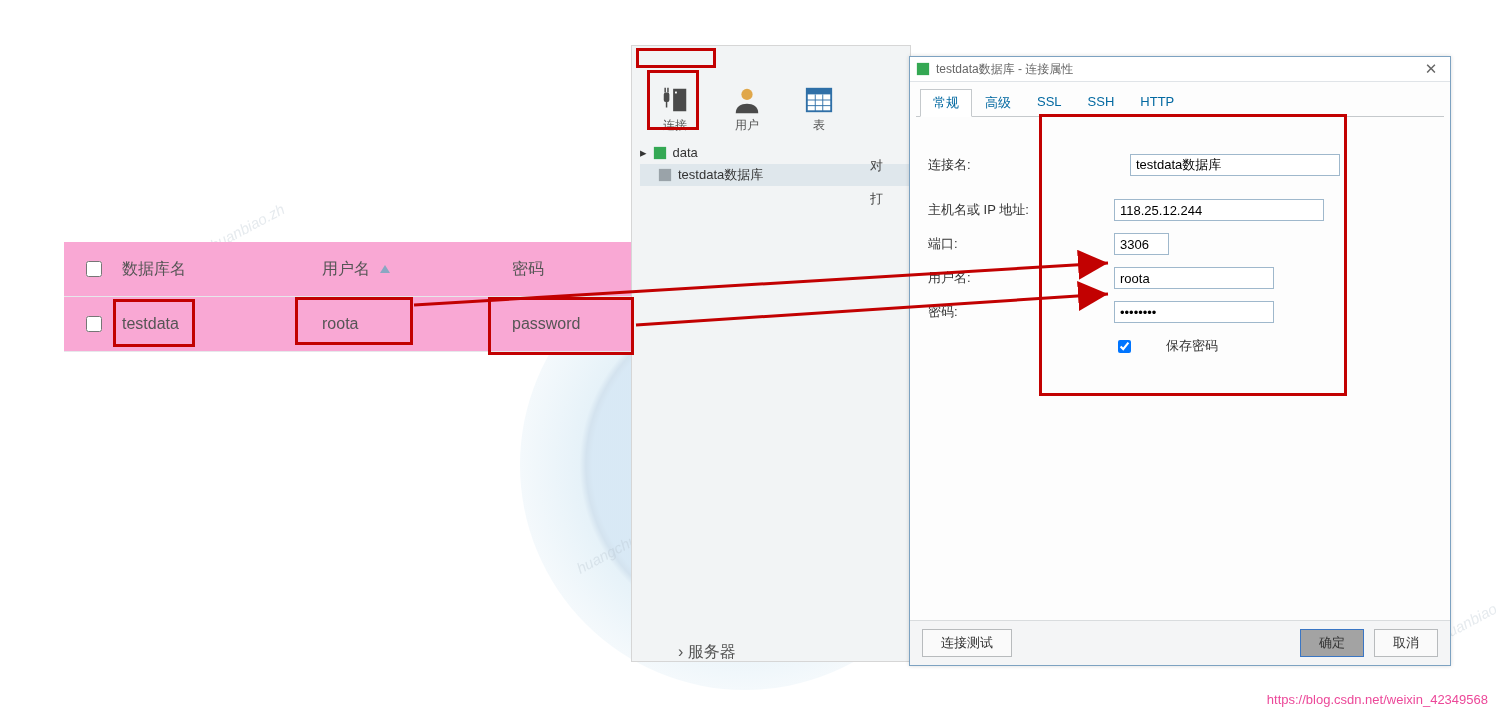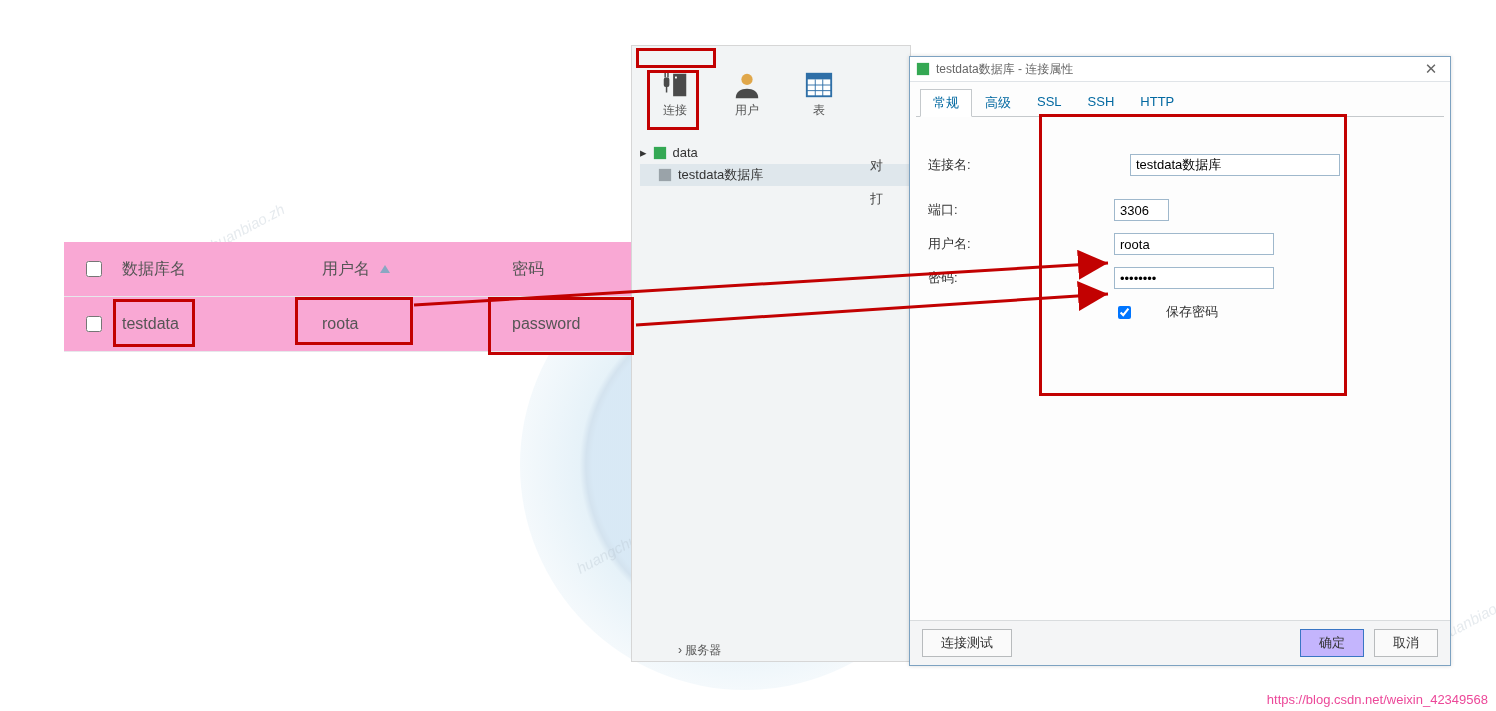--- a/index.html
+++ b/index.html
@@ -105,21 +105,21 @@
     height:22px;
     display:flex;
     gap:22px;
     padding-left: 14px;
     font-size:13px;
     color:#444;
     align-items:center;
   }
   .toolbar {
     position:absolute;
-    left:0; top:11px;
+    left:0; top:26px;
     height:64px;
     display:flex;
     gap:30px;
     padding-left: 22px;
     align-items:flex-end;
   }
   .tool-btn {
     display:flex;
     flex-direction:column;
     align-items:center;
@@ -142,21 +142,21 @@
   .tree .item { display:flex; align-items:center; gap:6px; }
   .tree .item.sel { background:#dfe7ec; width:258px;}
   .tree svg { width:14px;height:14px; }
   .cruft {
     position:absolute;
     font-size:13px;
     color:#444;
   }
   .cruft1 { left:870px; top:157px; }
   .cruft2 { left:870px; top:190px; }
-  .servers { position:absolute; left:678px; top:642px; font-size:12px; color:#555;}
+  .servers { position:absolute; left:678px; top:642px; font-size:16px; color:#555;}
 
   
   .dlg {
     position: absolute;
     left: 909px;
     top: 56px;
     width: 540px;
     height: 608px;
     background: #fdfdfd;
     border: 1px solid #7da2c1;
@@ -237,21 +237,21 @@
   }
   .dlg-foot .spacer{flex:1;}
   .btn-flat {
     height:26px;
     padding:0 18px;
     background:#fafafa;
     border:1px solid #b8bbbd;
     display:flex;align-items:center;justify-content:center;
     font-size:13px;color:#333;
   }
-  .btn-flat.primary { border:1px solid #3a76c4; background:#c4b5fd;font-family:Liberation Mono, monospace;}
+  .btn-flat.primary { border:1px solid #3a76c4; background:#a3a3a3;font-family:Liberation Mono, monospace;}
   
   .redbox {
     position:absolute;
     border:3px solid #c20101;
     pointer-events:none;
     box-sizing:border-box;
   }
   
   svg.arrows {
     position:absolute;
@@ -385,20 +385,24 @@
       <div class="tab">HTTP</div>
     </div>
     <div class="tabline"></div>
 
     <div class="form">
       <div class="form-row tall">
         <label>连接名:</label>
         <input class="in-long" type="text" value="testdata数据库" style="">
       </div>
       <div class="form-row">
+        <label>主机名或 IP 地址:</label>
+        <input class="in-long" type="text" value="118.25.12.244" style="">
+      </div>
+      <div class="form-row">
         <label>端口:</label>
         <input class="in-short" type="text" value="3306" style="">
       </div>
       <div class="form-row">
         <label>用户名:</label>
         <input class="in-med" type="text" value="roota" style="">
       </div>
       <div class="form-row">
         <label>密码:</label>
         <input class="in-med" type="text" value="••••••••" style="">

